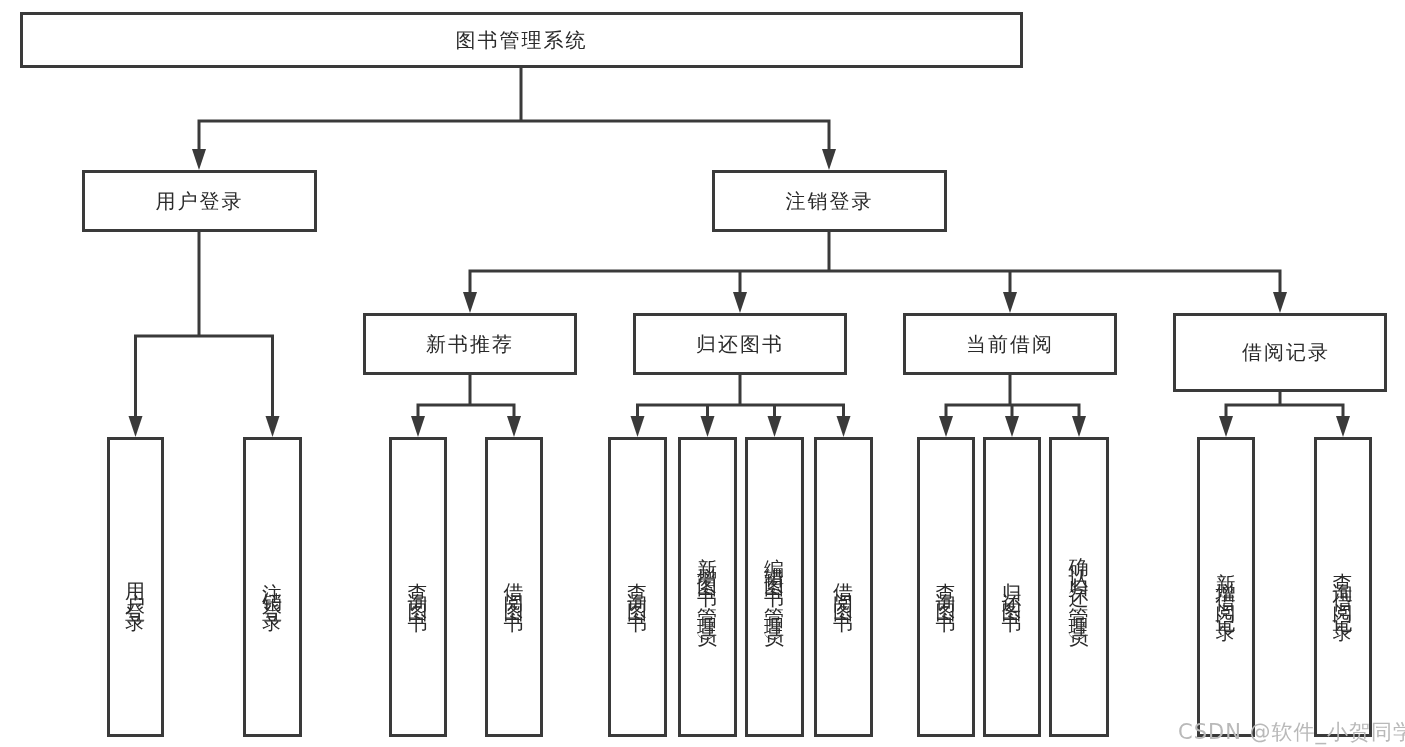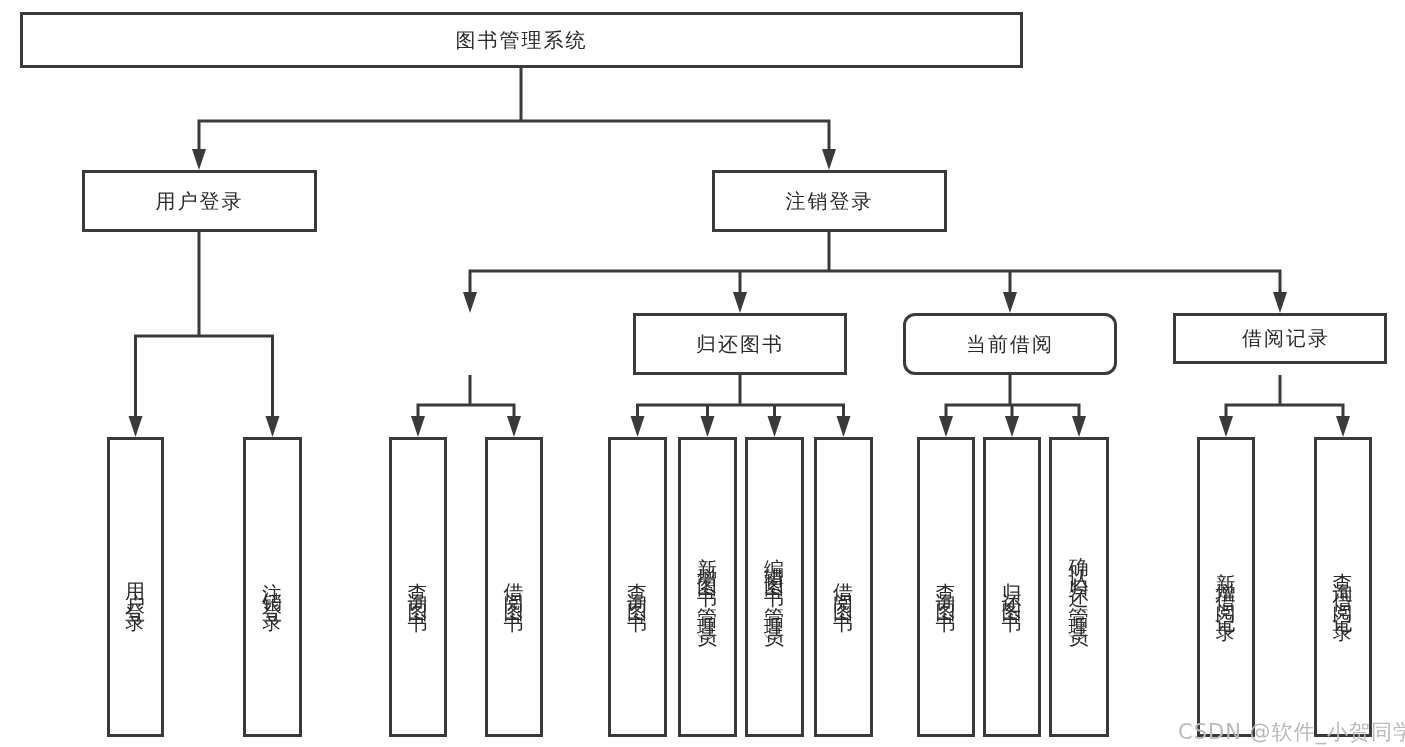--- a/index.html
+++ b/index.html
@@ -98,27 +98,30 @@
     <span>图书管理系统</span>
   </div>
 
   <div class="node hbox" style="left:82px; top:170px; width:235px; height:62px;">
     <span>用户登录</span>
   </div>
   <div class="node hbox" style="left:712px; top:170px; width:235px; height:62px;">
     <span>注销登录</span>
   </div>
 
+  <div class="node hbox" style="left:363px; top:313px; width:214px; height:62px;">
+    <span>新书推荐</span>
+  </div>
   <div class="node hbox" style="left:633px; top:313px; width:214px; height:62px;">
     <span>归还图书</span>
   </div>
-  <div class="node hbox" style="left:903px; top:313px; width:214px; height:62px;border-radius:12px;">
+  <div class="node hbox" style="left:903px; top:313px; width:214px; height:62px;">
     <span>当前借阅</span>
   </div>
-  <div class="node hbox" style="left:1173px; top:313px; width:214px; height:51px;padding-left:12px;">
+  <div class="node hbox" style="left:1173px; top:313px; width:214px; height:79px;padding-left:12px;">
     <span>借阅记录</span>
   </div>
 
   <div class="node vbox" style="left:107px; top:437px; width:57px; height:300px;">
     <span>用户登录</span>
   </div>
   <div class="node vbox" style="left:243px; top:437px; width:59px; height:300px;">
     <span>注销登录</span>
   </div>
 

